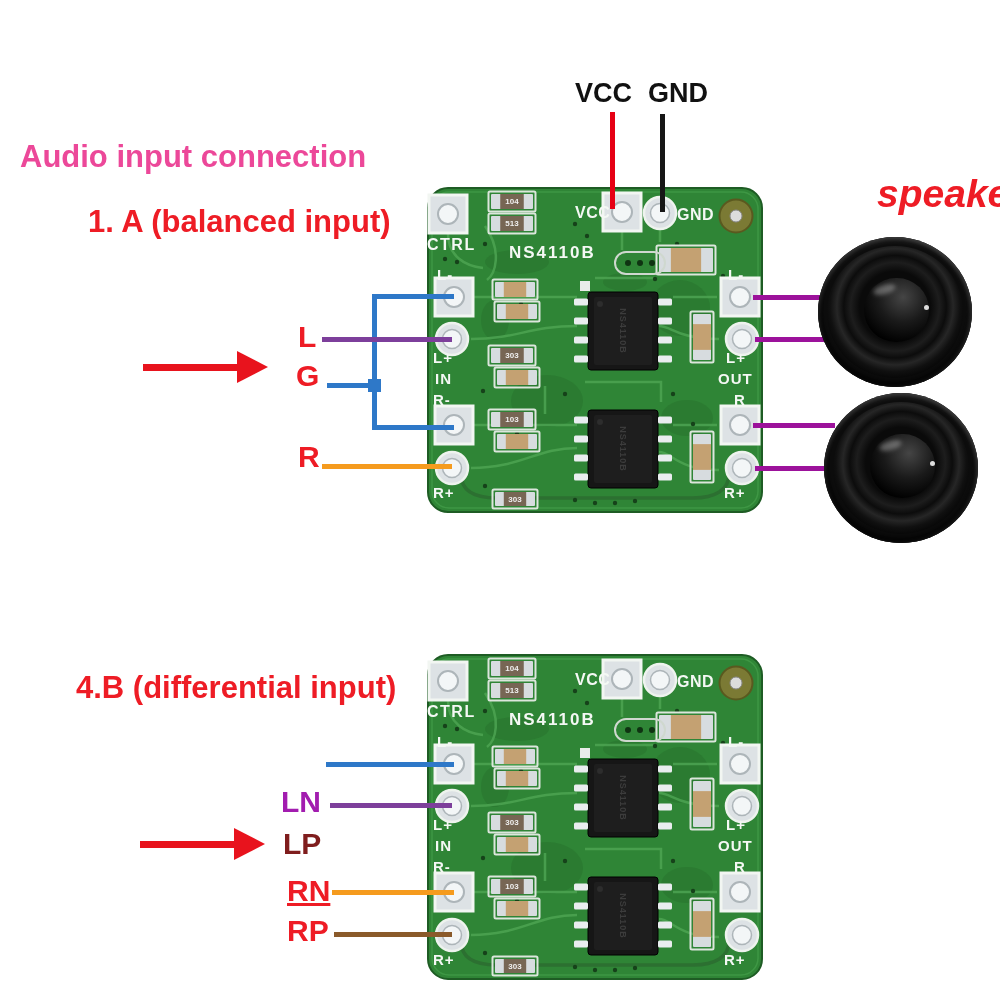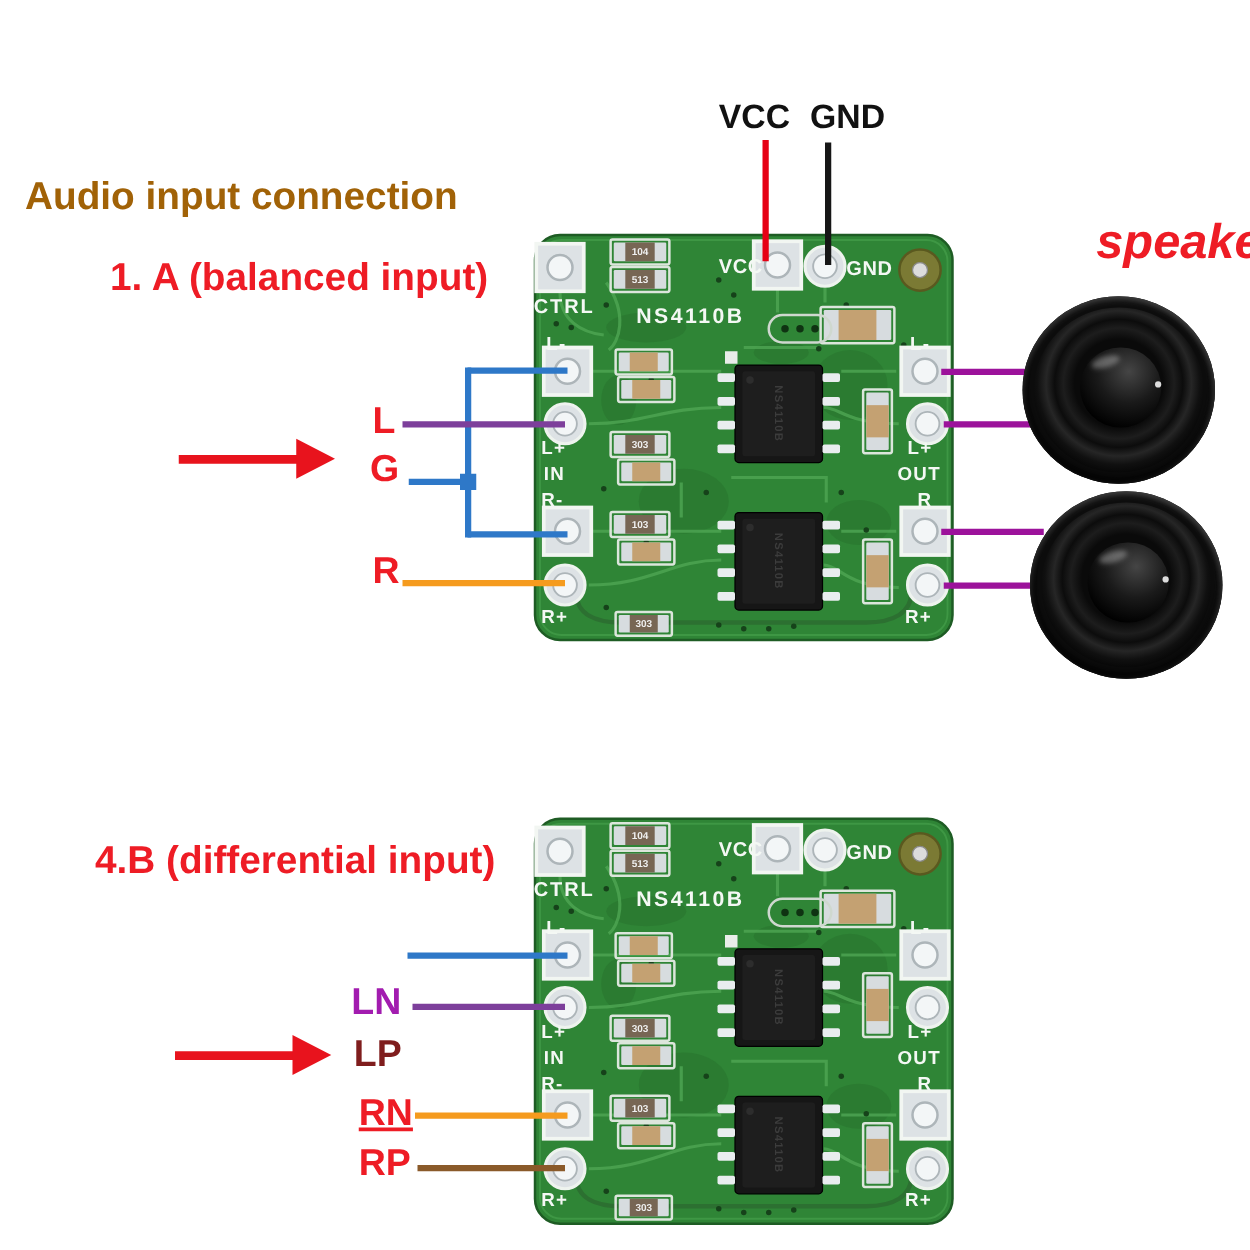--- a/index.html
+++ b/index.html
@@ -28,21 +28,21 @@
      background:rgba(255,255,255,.85);filter:blur(.5px);}
 </style>
 </head>
 <body>
 
 <div id="canvas">
 
   <div class="abs txt" style="left: 575px; top: 80px; font-size: 27px; color: rgb(17, 17, 17);">VCC</div>
   <div class="abs txt" style="left: 648px; top: 80px; font-size: 27px; color: rgb(17, 17, 17);">GND</div>
 
-  <div class="abs red-txt heading" style="left: 20px; top: 141px; color: #a16207; text-align: center;">Audio input connection</div>
+  <div class="abs red-txt heading" style="left: 20px; top: 141px; color: #ec4899; text-align: center;">Audio input connection</div>
   <div class="abs red-txt heading" style="left: 88px; top: 206px; color: rgb(238, 28, 37);">1. A (balanced input)</div>
   <div class="abs red-txt" style="left: 877px; top: 174px; font-size: 39px; color: rgb(238, 28, 37); font-style: italic;">speaker</div>
   <div class="abs red-txt heading" style="left: 76px; top: 672px; color: rgb(238, 28, 37);">4.B (differential input)</div>
 
   <svg class="pcb" style="left:425px;top:186px;" viewBox="0 0 340 328">
       <rect x="3" y="2" width="334" height="324" rx="20" fill="#2f8536" stroke="#1e5c24" stroke-width="2"></rect>
       <rect x="7" y="6" width="326" height="316" rx="17" fill="none" stroke="#4aa551" stroke-width="1.5" opacity="0.55"></rect>
       <ellipse cx="92" cy="76" rx="32" ry="12" fill="#28722e" opacity="0.55"></ellipse>
       <ellipse cx="122" cy="215" rx="36" ry="26" fill="#28722e" opacity="0.55"></ellipse>
       <ellipse cx="255" cy="122" rx="30" ry="28" fill="#28722e" opacity="0.55"></ellipse>

